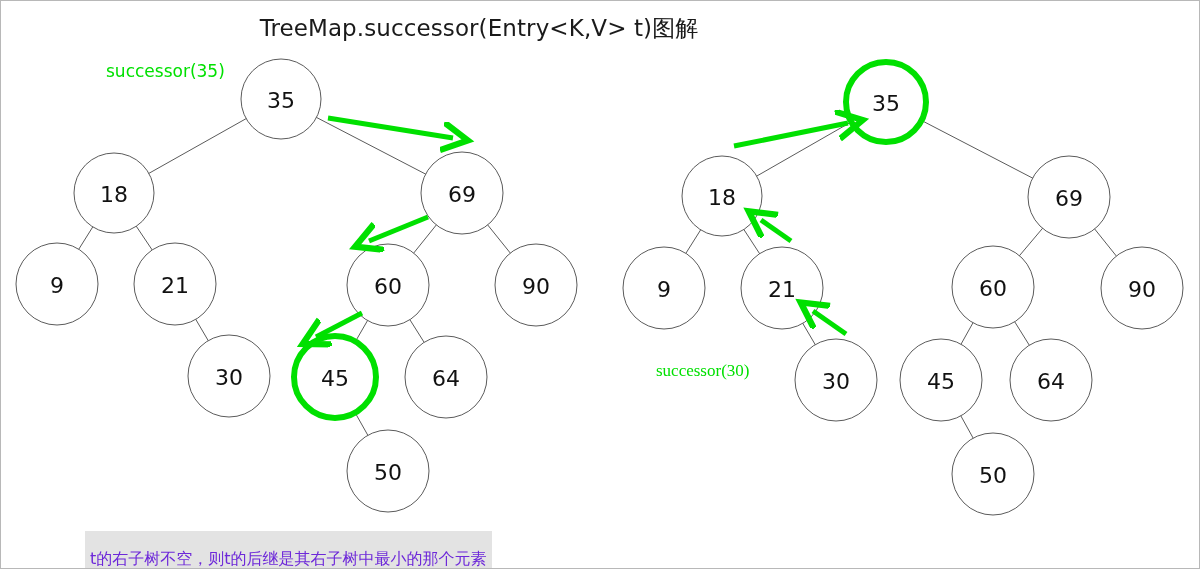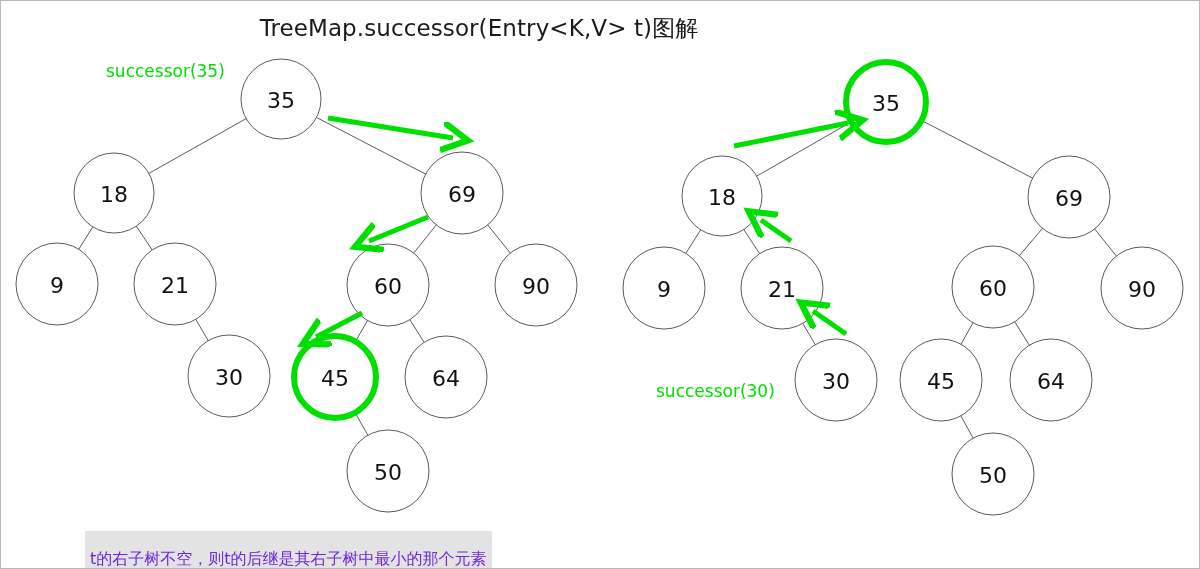--- a/index.html
+++ b/index.html
@@ -215,18 +215,18 @@
       </g>
     <g id="arrows-right">
         <line x1="733" y1="145" x2="847" y2="122" class="arrow-line" marker-end="url(#greenhead)"></line>
         <line x1="790" y1="240" x2="760" y2="219" class="arrow-line" marker-end="url(#greenhead)"></line>
         <line x1="845" y1="333" x2="812" y2="310" class="arrow-line" marker-end="url(#greenhead)"></line>
       </g>
   </svg>
 
   <div class="annot-label" id="annot-left" style="left: 105px; top: 60px;">successor(35)</div>
 
-  <div class="annot-label" id="annot-right" style="left: 655px; top: 380px;">successor(30)</div>
+  <div class="annot-label" id="annot-right" style="left: 655px; top: 360px; font-family: Liberation Serif, serif;">successor(30)</div>
 
   <div class="caption" id="caption-left" style="left: 84px; top: 530px;">t的右子树不空，则t的后继是其右子树中最小的那个元素</div>
 
 
 </div>
 
 </body></html>

